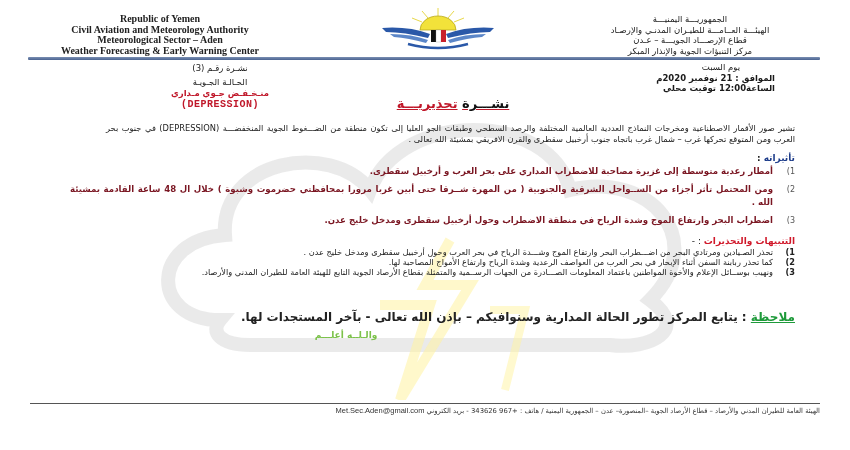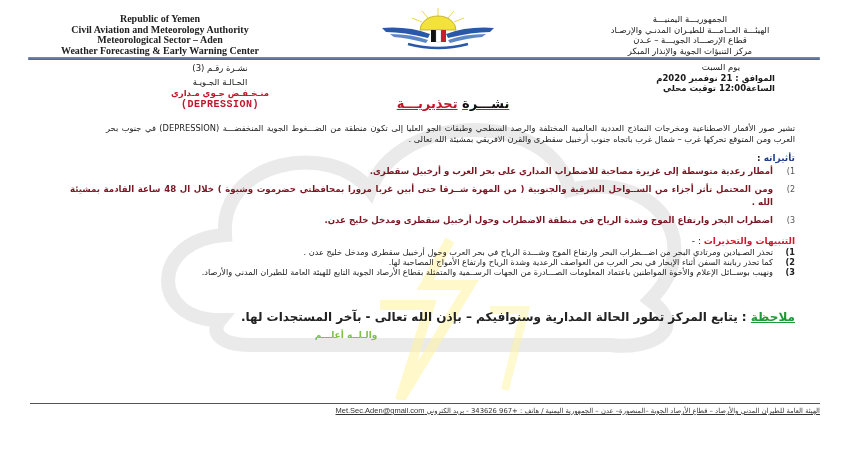--- a/index.html
+++ b/index.html
@@ -54,21 +54,21 @@
   .warnings .num { width:22px; flex:none; font-weight:bold; }
   .warnings .txt { flex:1; text-align:justify; }
 
   .note { position:absolute; right:55px; top:310px; direction:rtl; font-size:12px; color:#222; font-weight:bold; }
   .note .lbl { color:#1e9a3a; text-decoration:underline; }
 
   .closing { position:absolute; left:0; width:692px; top:330px; text-align:center; direction:rtl;
     font-size:9px; font-weight:bold; color:#7cc24a; }
 
   .ftr-rule { position:absolute; left:30px; right:30px; top:403px; height:1px; background:#555; }
-  .footer { position:absolute; left:30px; right:30px; top:406px; direction:rtl; font-size:6.8px; color:#333; white-space:nowrap; overflow:hidden;text-decoration:underline; }
+  .footer { position:absolute; left:30px; right:30px; top:406px; direction:rtl; font-size:6.8px; color:#333; white-space:nowrap; overflow:hidden; }
   .footer .email { direction:ltr; unicode-bidi:embed; font-family:"Liberation Sans", sans-serif; font-size:7.5px; }
 </style>
 </head>
 <body>
 
 <div class="page">
 
   <svg class="watermark" viewBox="0 0 600 330">
     <path d="M90 250 C20 250 20 170 95 165 C90 90 200 70 240 120 C270 40 420 40 440 120 C520 100 580 170 520 230 C560 260 520 280 480 275 L120 275 C90 275 80 262 90 250 Z" fill="none" stroke="#d8d8d8" stroke-width="14" opacity="0.55"></path>
     <path d="M250 235 L300 235 L270 330 L340 215 L295 215 L320 170" fill="none" stroke="#fff3a0" stroke-width="10" opacity="0.55"></path>

